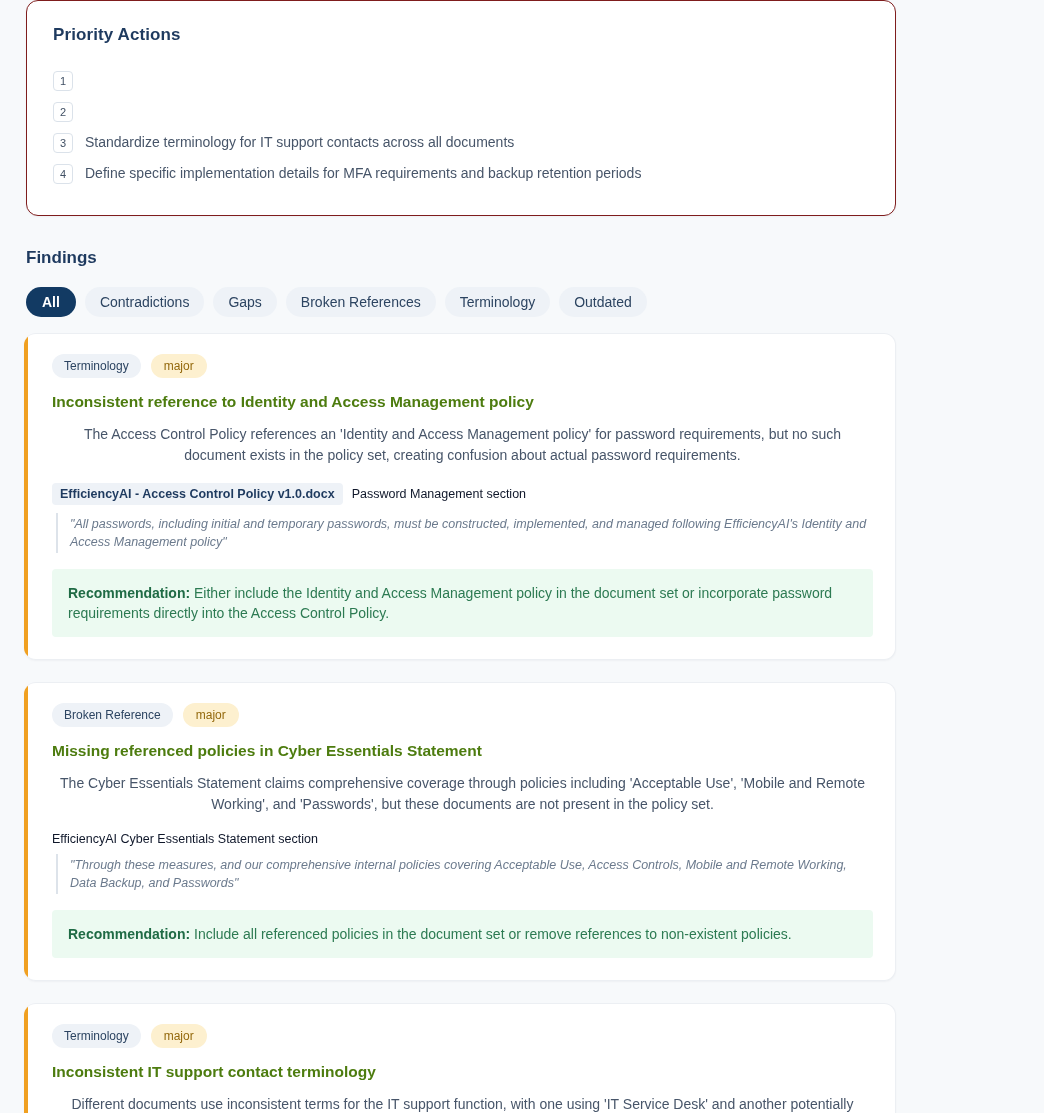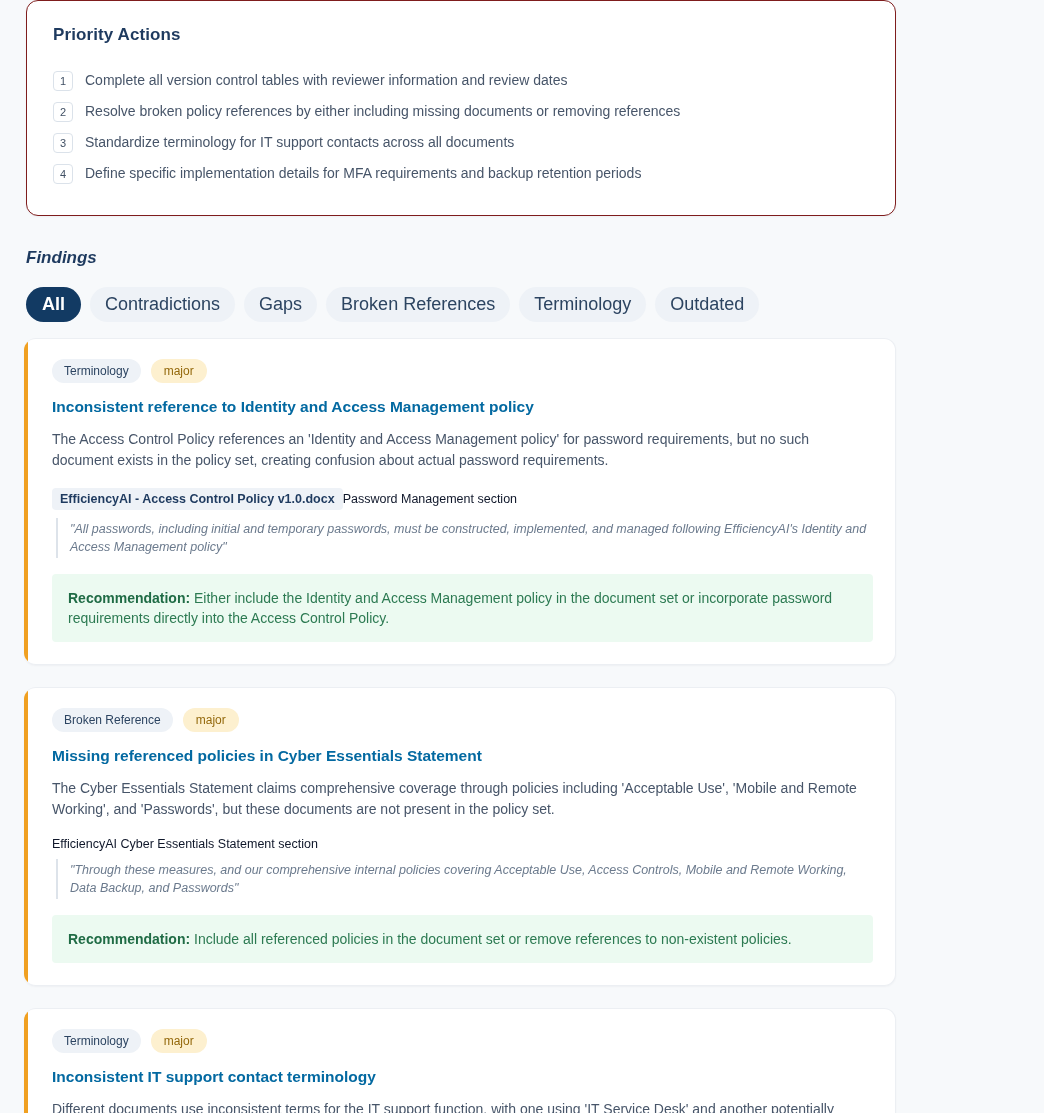--- a/index.html
+++ b/index.html
@@ -60,32 +60,31 @@
     color: #475569;
     line-height: 20px;
   }
 
   
   .findings-head {
     margin: 32px 0 0 26px;
     font-size: 17px;
     font-weight: bold;
     color: #1e3a5f;
-    font-style: italic;
   }
   .chips {
     display: flex;
     align-items: center;
     gap: 9px;
     margin: 19px 0 0 26px;
     flex-wrap: wrap;
   }
   .chip {
     border-radius: 999px;
-    font-size: 18px;
+    font-size: 14px;
     padding: 7px 15px;
     background: #eef2f7;
     color: #2c4461;
     border: none;
     cursor: pointer;
     white-space: nowrap;
   }
   .chip.active {
     background: #123a63;
     color: #ffffff;
@@ -130,33 +129,35 @@
   .badge-sev {
     background: #fdf0cf;
     color: #94690d;
     font-size: 12px;
     padding: 5px 13px;
     border-radius: 999px;
   }
   .finding-title {
     font-size: 15.5px;
     font-weight: bold;
-    color: #0369a1;
+    color: #4d7c0f;
     margin-bottom: 12px;
     line-height: 20px;
   }
   .finding-desc {
     font-size: 14px;
     color: #475569;
     line-height: 20.5px;
     margin-bottom: 18px;
+    text-align: center;
   }
   .citation {
     display: flex;
     align-items: baseline;
+    gap: 9px;
     flex-wrap: wrap;
     margin-bottom: 8px;
   }
   .cite-doc {
     background: #eef2f7;
     color: #1e3a5f;
     font-size: 12.5px;
     font-weight: bold;
     padding: 4px 8px;
     border-radius: 4px;
@@ -188,25 +189,23 @@
 </head>
 <body>
 
 <div class="page">
 
   <div class="priority-card">
     <div class="priority-title">Priority Actions</div>
     <div class="pa-list">
       <div class="pa-item">
         <span class="pa-num">1</span>
-        <span class="pa-text">Complete all version control tables with reviewer information and review dates</span>
       </div>
       <div class="pa-item">
         <span class="pa-num">2</span>
-        <span class="pa-text">Resolve broken policy references by either including missing documents or removing references</span>
       </div>
       <div class="pa-item">
         <span class="pa-num">3</span>
         <span class="pa-text">Standardize terminology for IT support contacts across all documents</span>
       </div>
       <div class="pa-item">
         <span class="pa-num">4</span>
         <span class="pa-text">Define specific implementation details for MFA requirements and backup retention periods</span>
       </div>
     </div>

